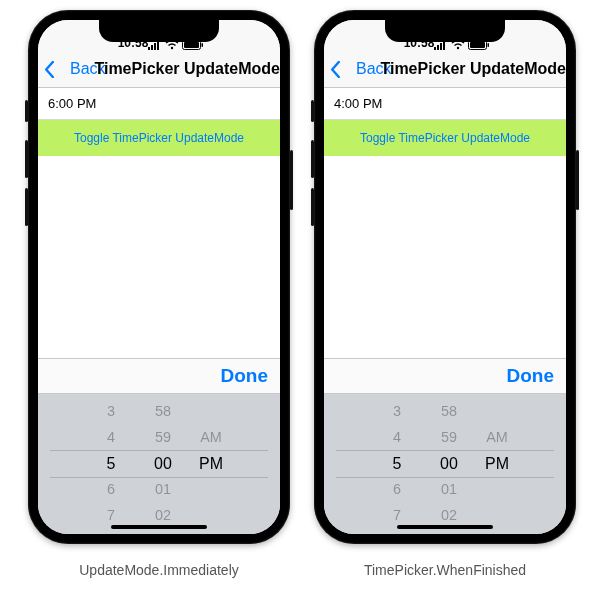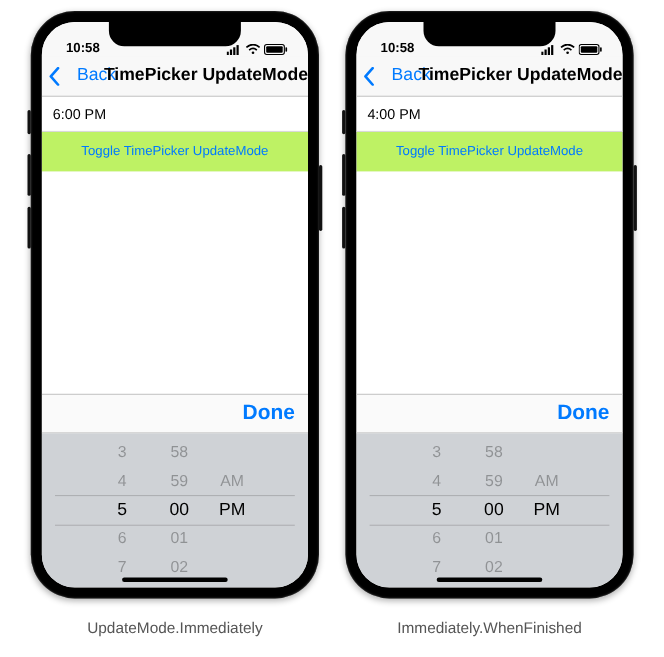--- a/index.html
+++ b/index.html
@@ -62,21 +62,21 @@
     width: 120px;
     height: 22px;
     background: #000;
     border-bottom-left-radius: 14px;
     border-bottom-right-radius: 14px;
     z-index: 10;
   }
   .status-bar {
     height: 30px;
     display: flex;
-    justify-content: space-between;
+    justify-content: center;
     align-items: flex-end;
     padding: 0 18px 1px 22px;
     font-size: 12px;
     font-weight: 600;
     background: #f8f8f8;
   }
   .status-right {
     display: flex;
     align-items: center;
     gap: 3px;
@@ -406,16 +406,16 @@
               <div class="picker-item far1"></div>
               <div class="picker-item far1"></div>
               <div class="picker-item far2"></div>
             </div>
           </div>
         </div>
 
         <div class="home-indicator"></div>
       </div>
     </div>
-    <div class="caption">Immediately.WhenFinished</div>
+    <div class="caption">TimePicker.WhenFinished</div>
   </div>
 
 </div>
 
 </body></html>

